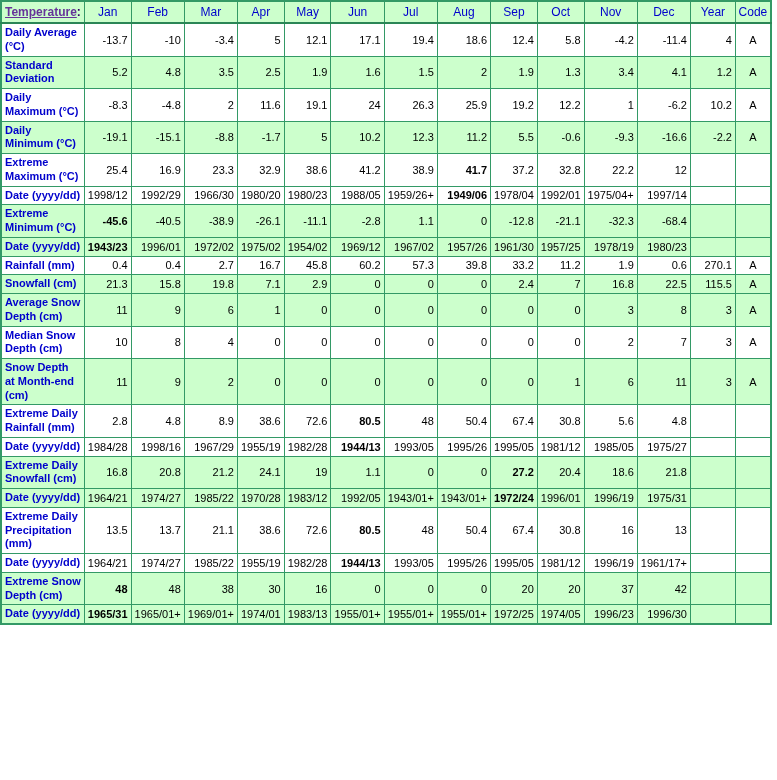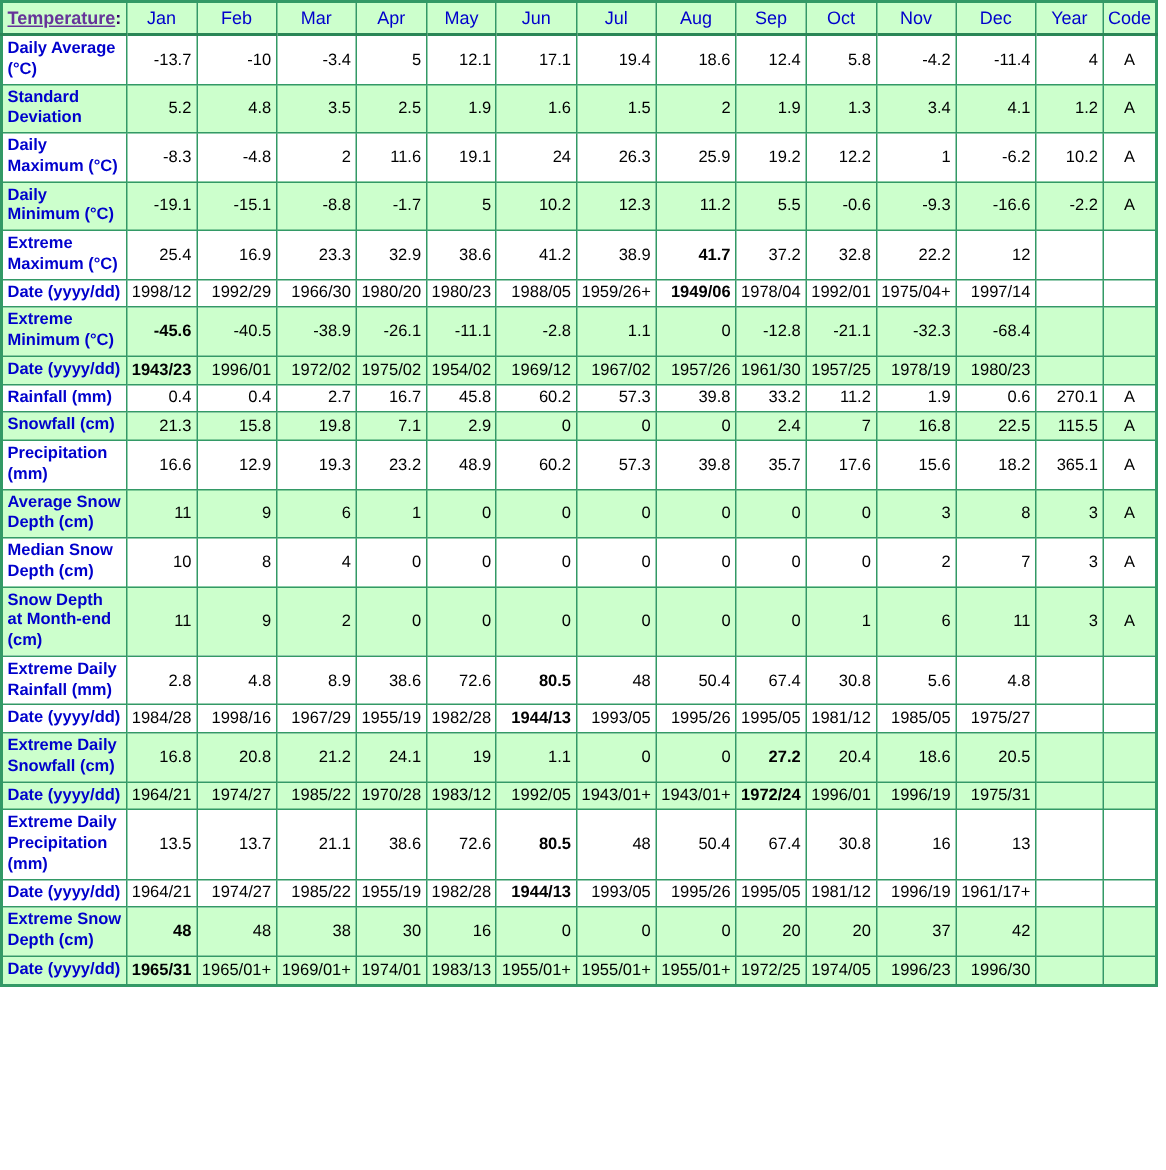--- a/index.html
+++ b/index.html
@@ -207,37 +207,20 @@
         <td class="val">0</td>
         <td class="val">0</td>
         <td class="val">0</td>
         <td class="val">2.4</td>
         <td class="val">7</td>
         <td class="val">16.8</td>
         <td class="val">22.5</td>
         <td class="val year">115.5</td>
         <td class="code">A</td>
       </tr>
-      <tr class="plain">
-        <td class="label">Precipitation (mm)</td>
-        <td class="val">16.6</td>
-        <td class="val">12.9</td>
-        <td class="val">19.3</td>
-        <td class="val">23.2</td>
-        <td class="val">48.9</td>
-        <td class="val">60.2</td>
-        <td class="val">57.3</td>
-        <td class="val">39.8</td>
-        <td class="val">35.7</td>
-        <td class="val">17.6</td>
-        <td class="val">15.6</td>
-        <td class="val">18.2</td>
-        <td class="val year">365.1</td>
-        <td class="code">A</td>
-      </tr>
       <tr class="shaded">
         <td class="label">Average Snow Depth (cm)</td>
         <td class="val">11</td>
         <td class="val">9</td>
         <td class="val">6</td>
         <td class="val">1</td>
         <td class="val">0</td>
         <td class="val">0</td>
         <td class="val">0</td>
         <td class="val">0</td>
@@ -322,21 +305,21 @@
         <td class="val">20.8</td>
         <td class="val">21.2</td>
         <td class="val">24.1</td>
         <td class="val">19</td>
         <td class="val">1.1</td>
         <td class="val">0</td>
         <td class="val">0</td>
         <td class="val bold">27.2</td>
         <td class="val">20.4</td>
         <td class="val">18.6</td>
-        <td class="val">20.5</td>
+        <td class="val">21.8</td>
         <td class="val year"></td>
         <td class="code"></td>
       </tr>
       <tr class="shaded">
         <td class="label">Date (yyyy/dd)</td>
         <td class="val">1964/21</td>
         <td class="val">1974/27</td>
         <td class="val">1985/22</td>
         <td class="val">1970/28</td>
         <td class="val">1983/12</td>

